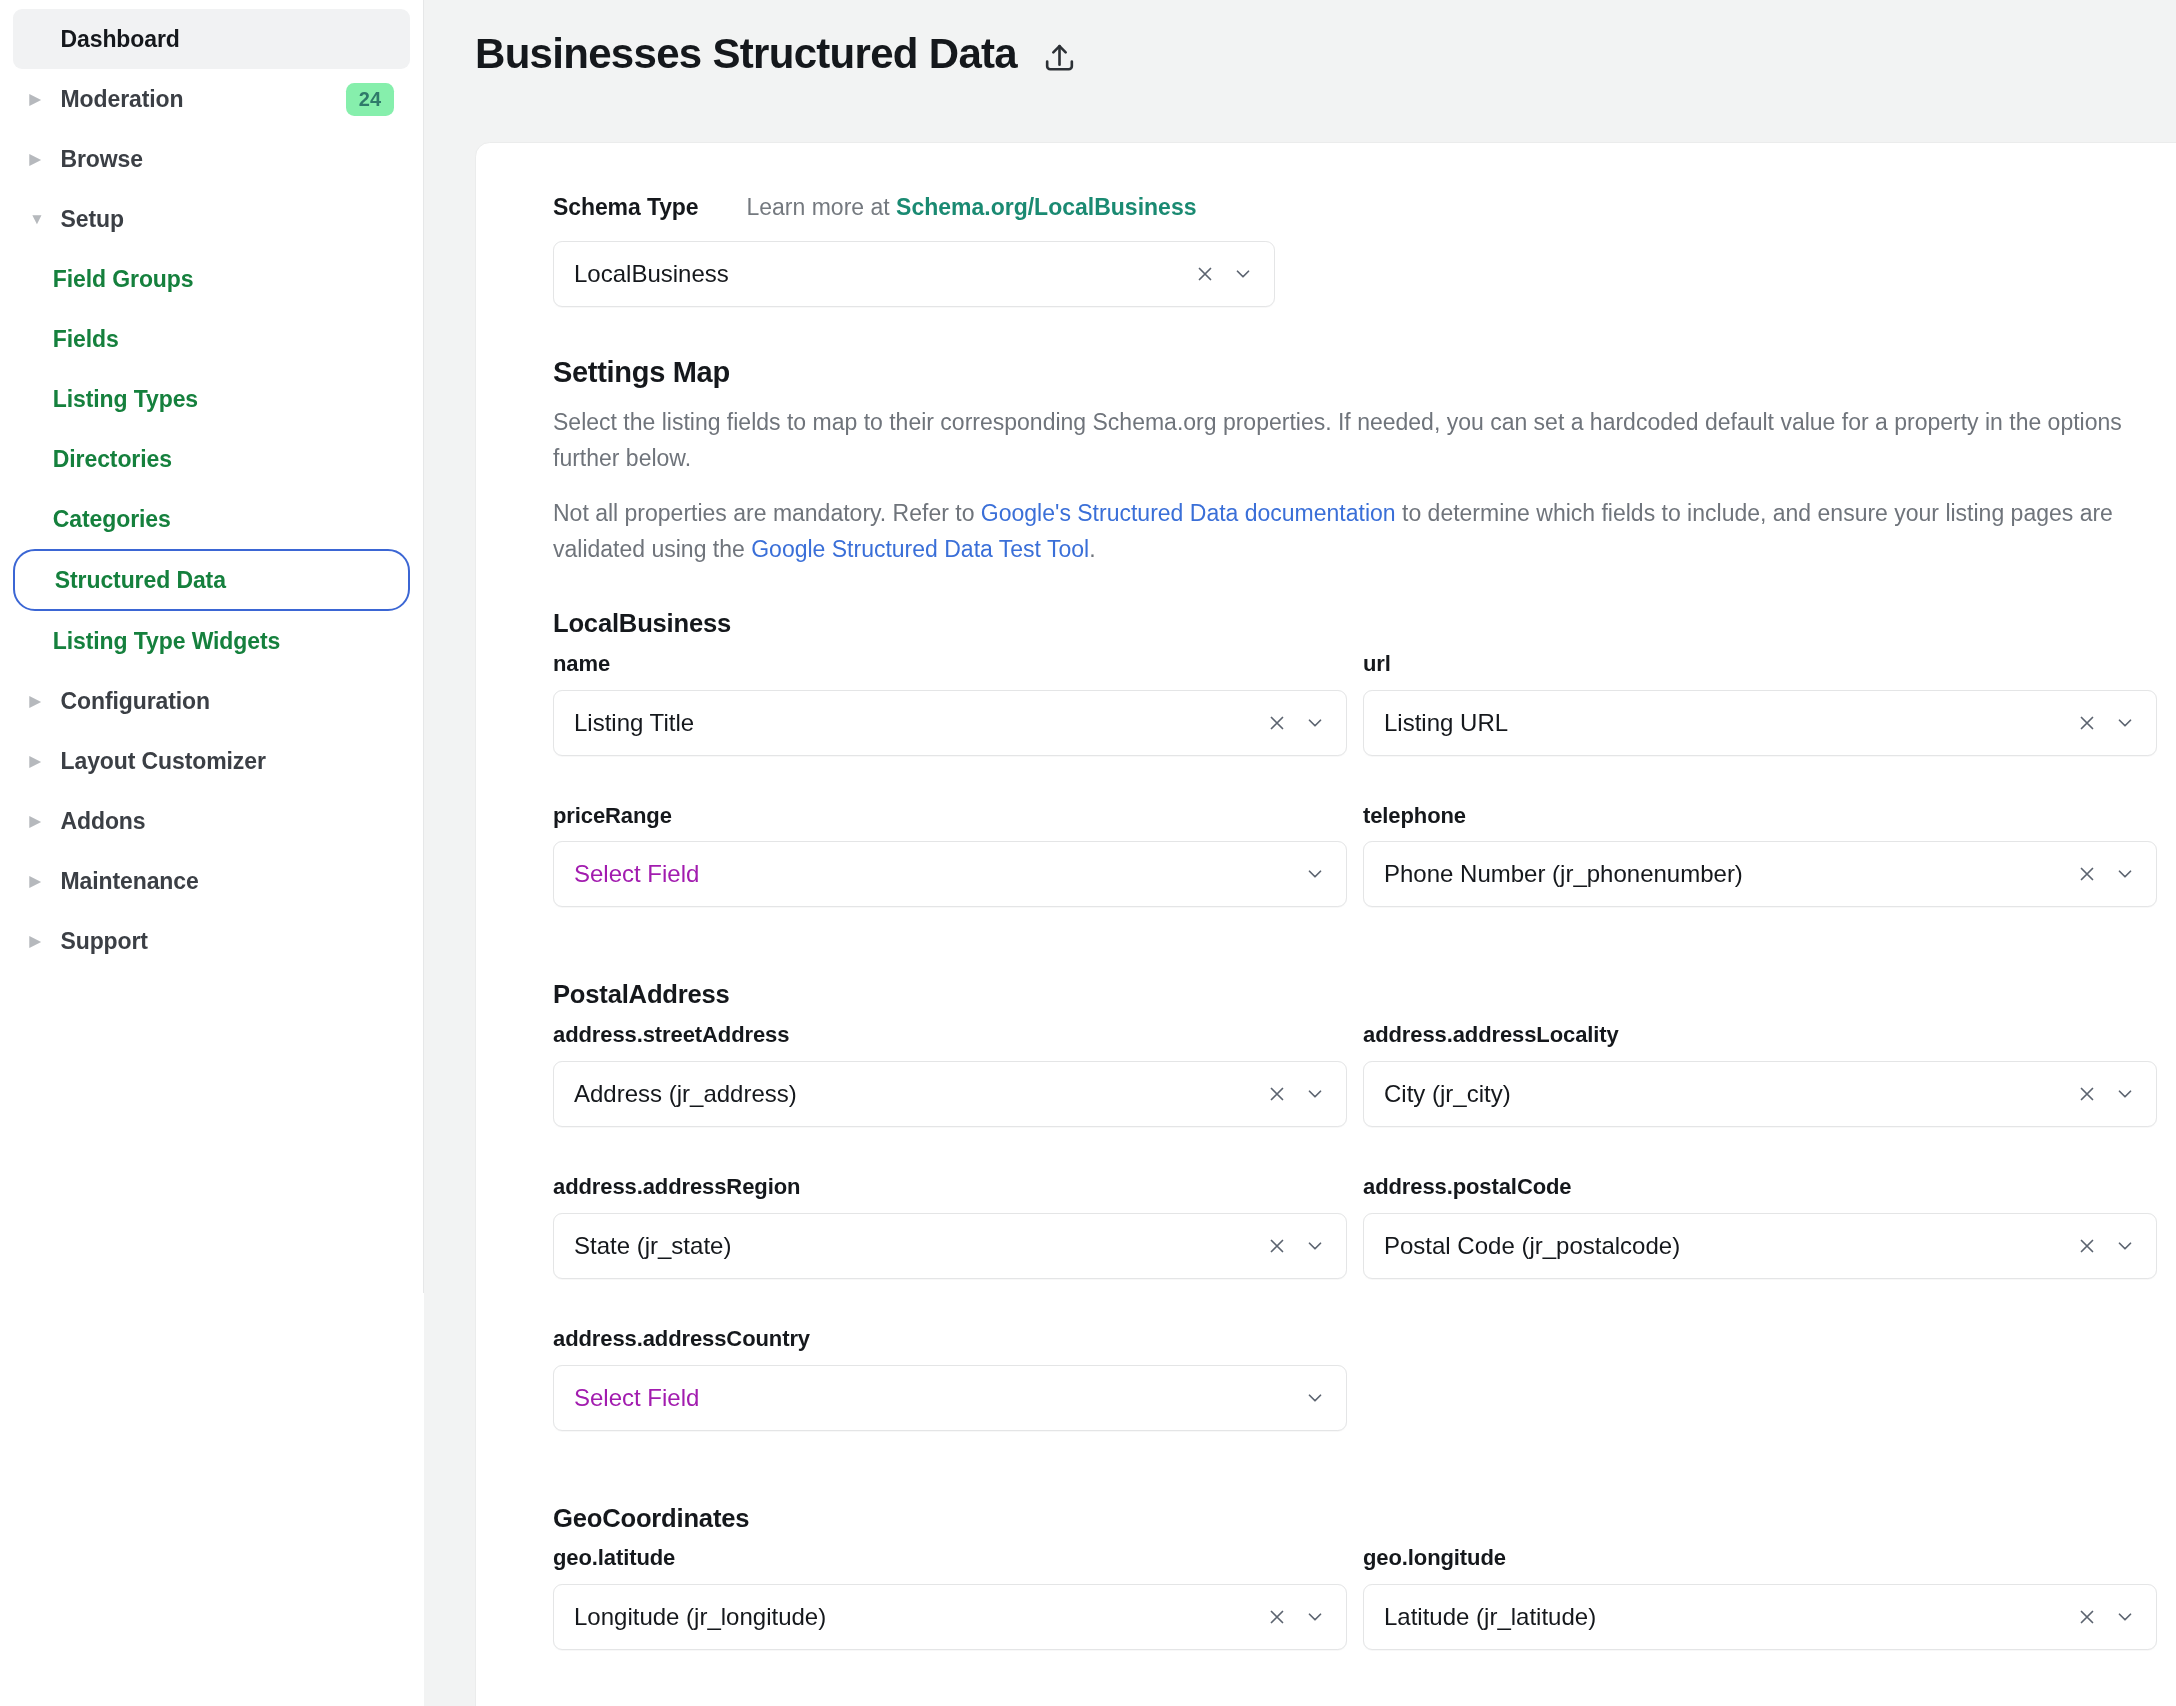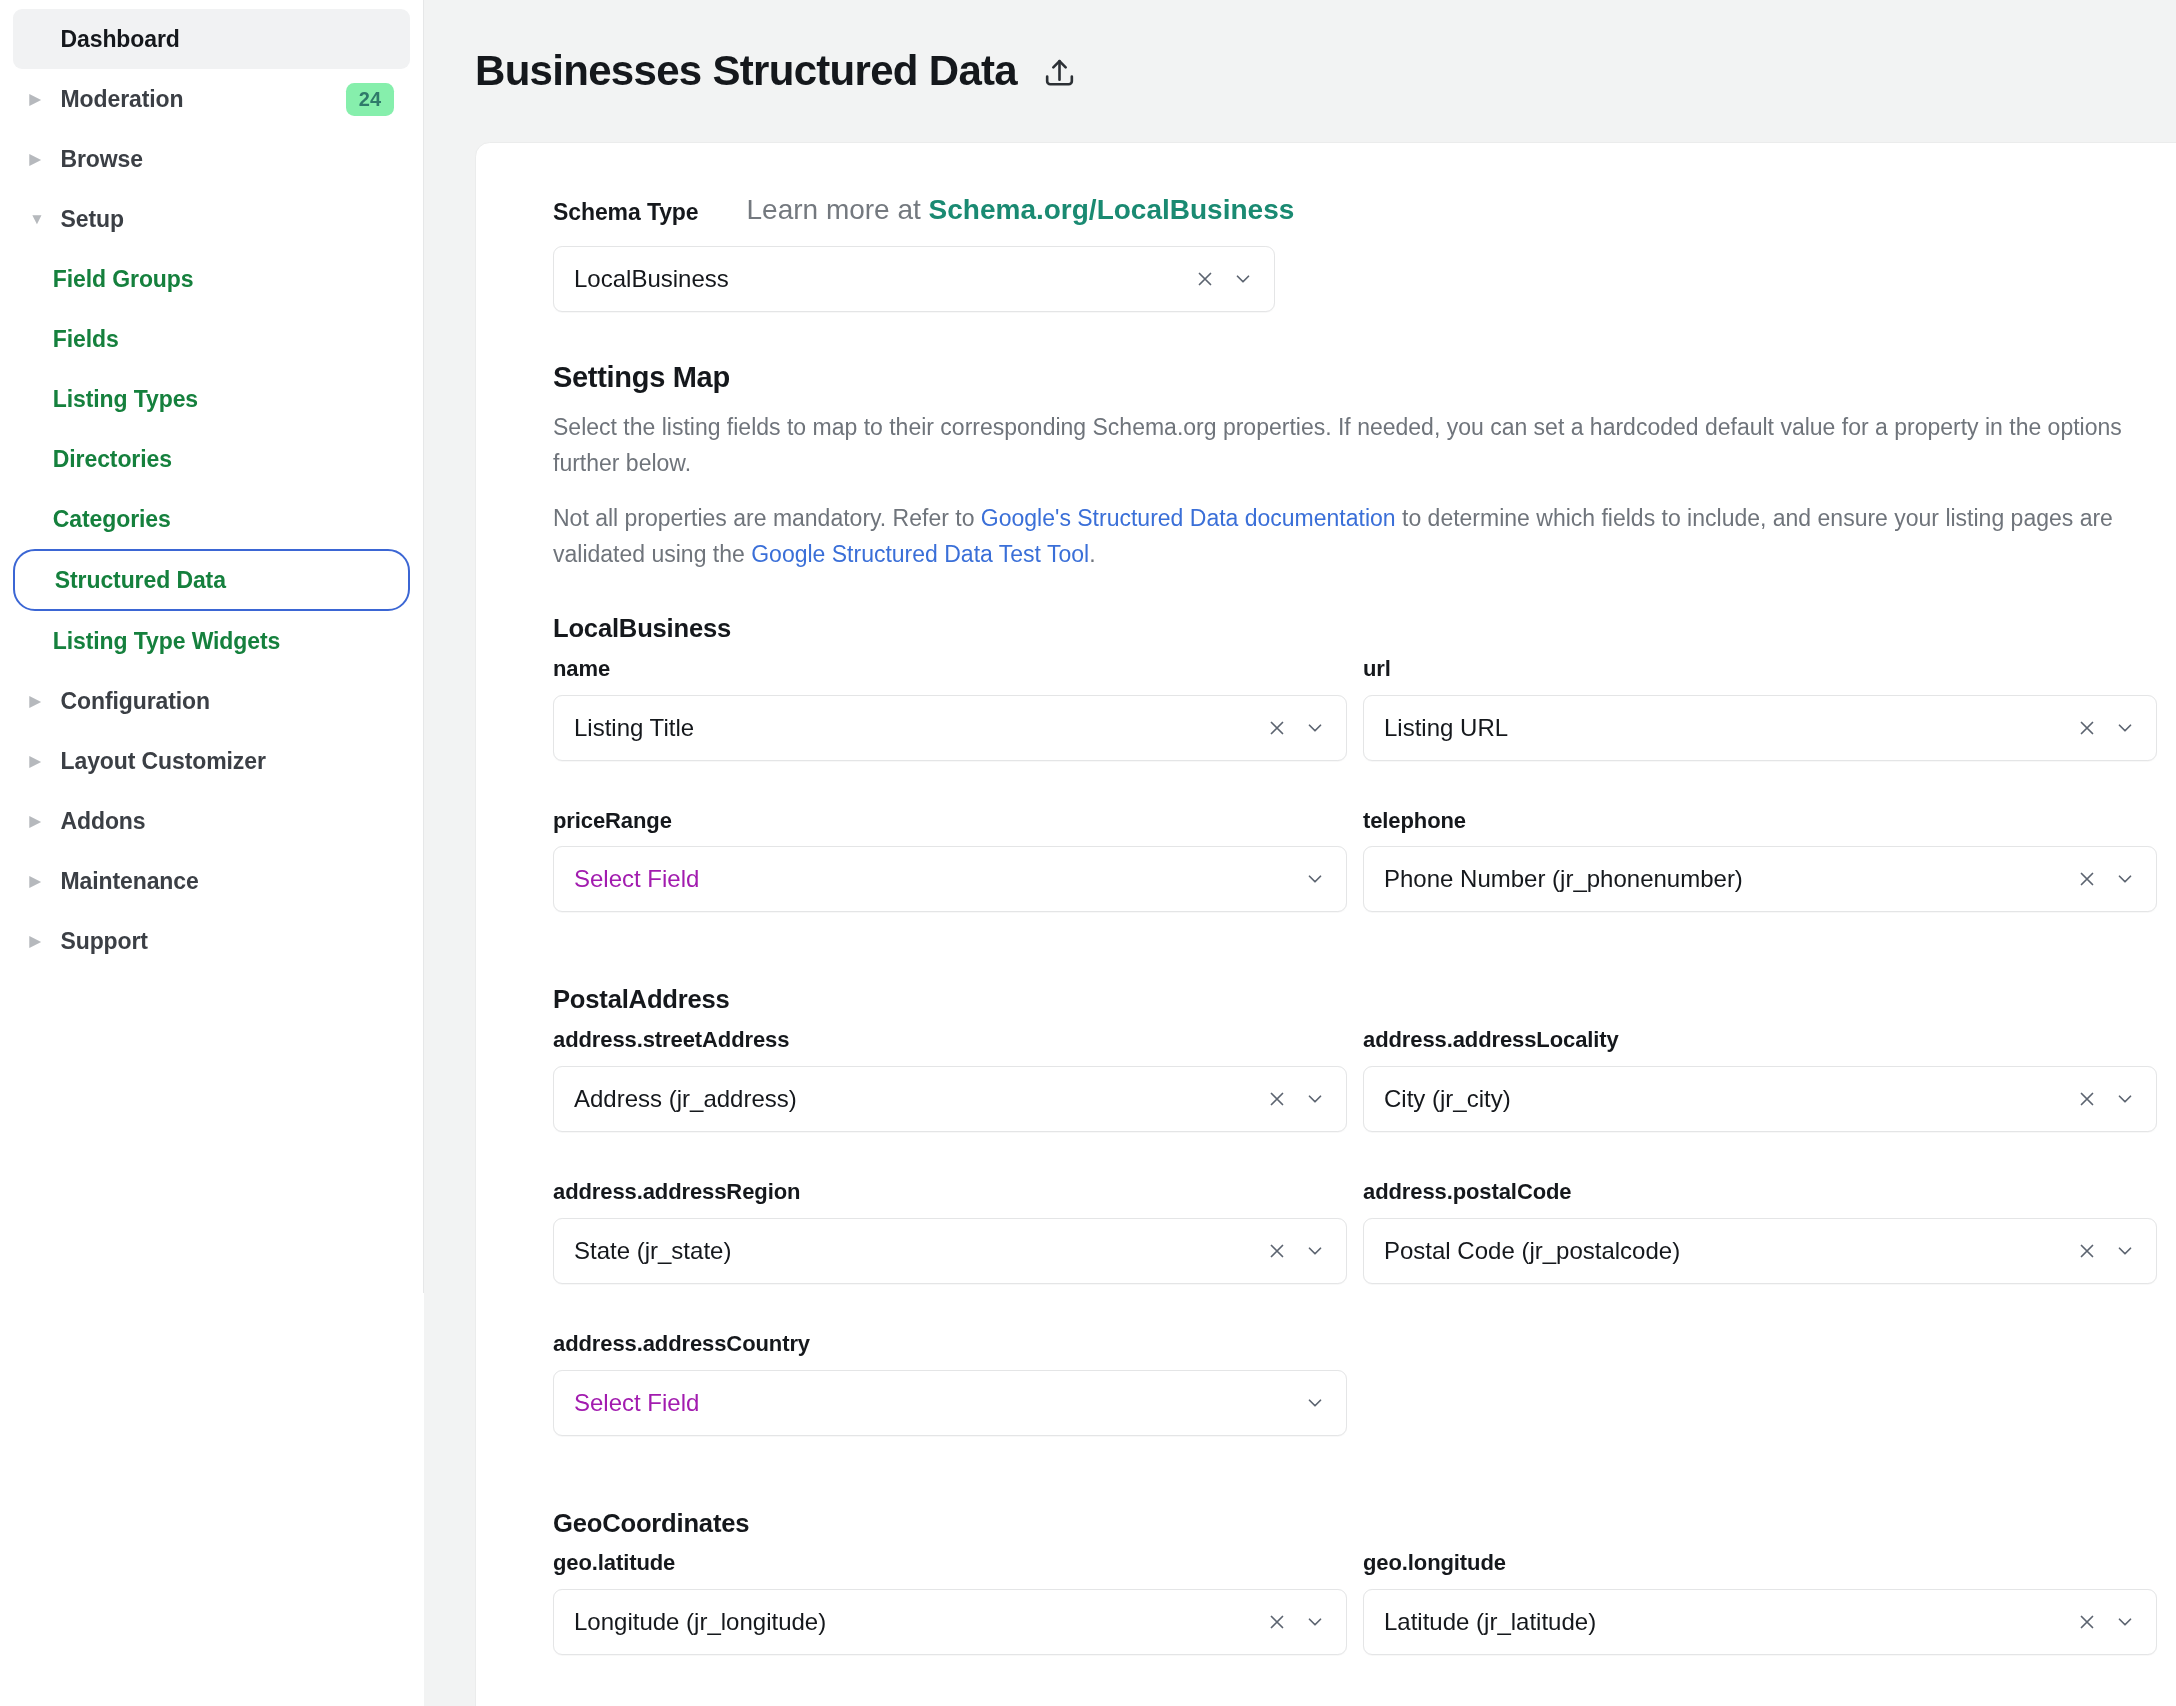--- a/index.html
+++ b/index.html
@@ -79,21 +79,20 @@
   .main {
     flex: 1;
     height: 1707px;
     background: #f2f3f3;
     padding: 0;
     overflow: hidden;
     position: relative;
   }
   .page-head {
     display: flex;
-    align-items: center;
     gap: 22px;
     padding: 33px 0 0 51px;
     height: 108px;
   }
   .page-title {
     font-size: 42px;
     font-weight: 700;
     color: #15181c;
     letter-spacing: -0.7px;
     line-height: 1;
@@ -124,21 +123,21 @@
     gap: 48px;
     margin-bottom: 20px;
   }
   .field-label {
     font-size: 23px;
     font-weight: 700;
     color: #15181c;
     letter-spacing: -0.1px;
   }
   .learn-more {
-    font-size: 28px;
+    font-size: 23px;
     color: #74797f;
     font-weight: 400;
   }
   .learn-more a {
     color: #1a8a72;
     font-weight: 700;
     text-decoration: none;
   }
 
   .select {

